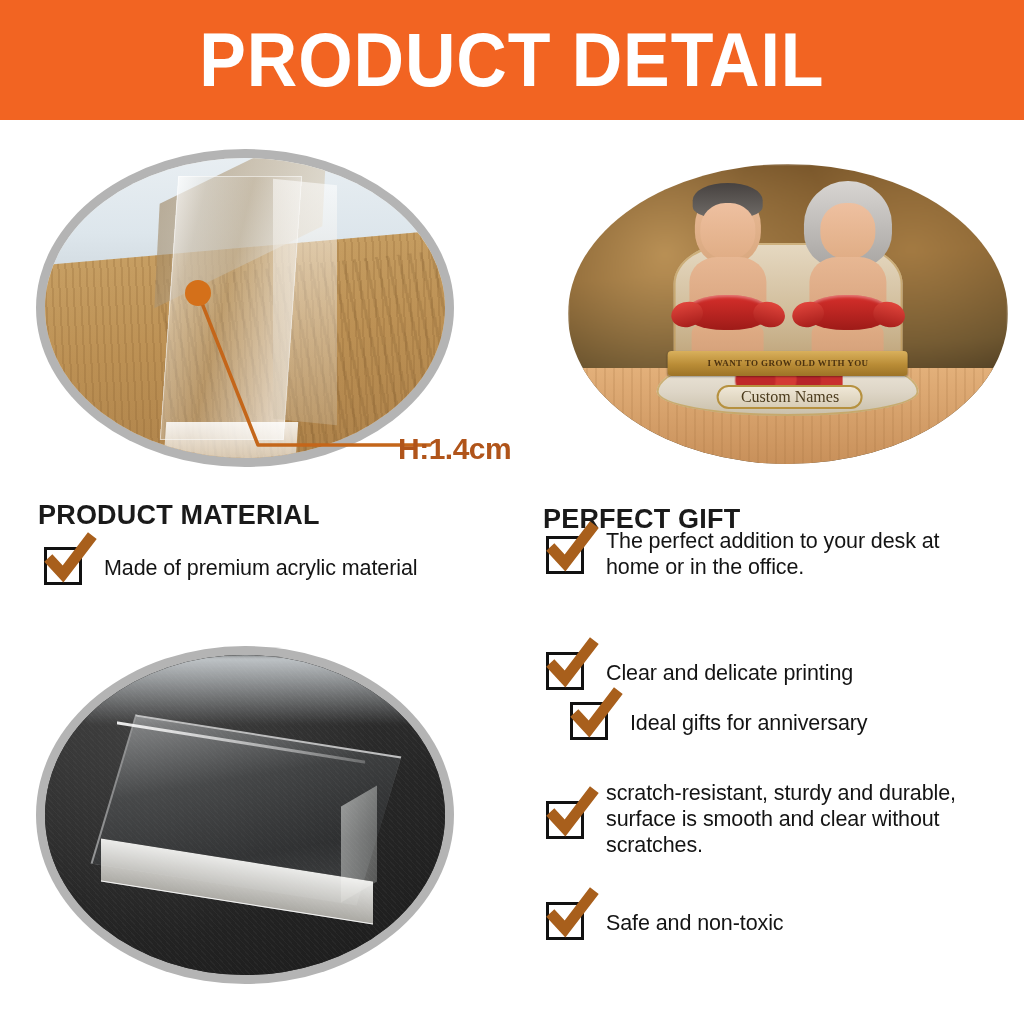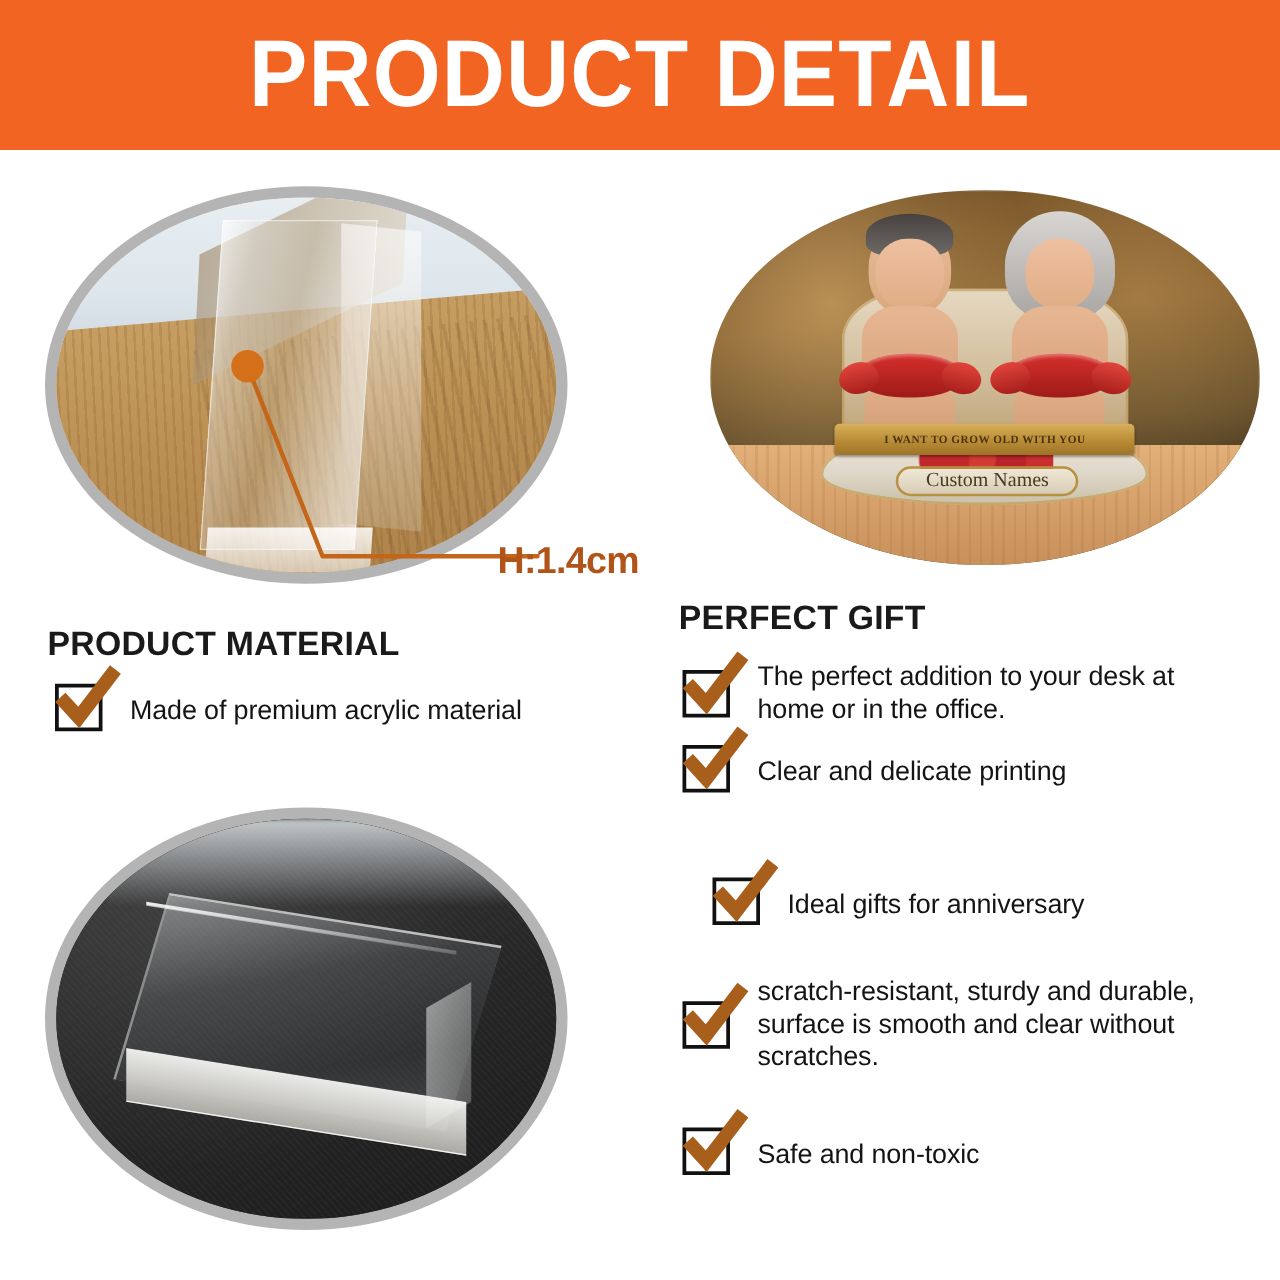--- a/index.html
+++ b/index.html
@@ -194,21 +194,21 @@
     width: 62%;
     height: 3px;
     background: linear-gradient(90deg, rgba(255,255,255,0.9), rgba(255,255,255,0.25));
     transform: skewY(9deg);
     filter: blur(0.5px);
   }
 
   
   #oval-figurine {
     left: 568px;
-    top: 152px;
+    top: 164px;
     width: 440px;
     height: 300px;
   }
   .fig-bg {
     position: absolute;
     inset: 0;
     background:
       radial-gradient(circle at 22% 30%, rgba(236,190,120,0.55), rgba(0,0,0,0) 42%),
       radial-gradient(circle at 78% 28%, rgba(220,170,100,0.40), rgba(0,0,0,0) 45%),
       linear-gradient(175deg, #6b4a22 0%, #7d5a2c 35%, #5e4a28 62%, #4a3a20 72%);
@@ -417,21 +417,21 @@
   .section-heading {
     position: absolute;
     font-family: "Liberation Sans Narrow", "Liberation Sans", sans-serif;
     font-weight: 700;
     font-size: 27px;
     color: #1a1a1a;
     letter-spacing: 0.2px;
     white-space: nowrap;
   }
   #heading-acrylic { left: 38px; top: 500px; }
-  #heading-gift    { left: 543px; top: 479px; }
+  #heading-gift    { left: 543px; top: 504px; }
 
   .feature-item {
     position: absolute;
     display: flex;
     align-items: center;
   }
   .checkbox {
     position: relative;
     flex: 0 0 auto;
     width: 38px;
@@ -455,21 +455,21 @@
     color: #141414;
     margin-left: 22px;
     margin-top: 6px;
     letter-spacing: -0.1px;
   }
   .feature-text.two-line { margin-top: 0px; }
 
   #item-acrylic-1 { left: 44px; top: 545px; width: 470px; }
 
   #item-gift-1 { left: 546px; top: 528px; width: 450px; }
-  #item-gift-2 { left: 546px; top: 594px; width: 450px; }
+  #item-gift-2 { left: 546px; top: 650px; width: 450px; }
   #item-gift-3 { left: 546px; top: 700px; width: 450px; margin-left: 24px; }
   #item-gift-4 { left: 546px; top: 780px; width: 460px; }
   #item-gift-5 { left: 546px; top: 900px; width: 450px; }
 </style>
 </head>
 <body>
 
 <div id="page">
 
   <div class="header-bar">

